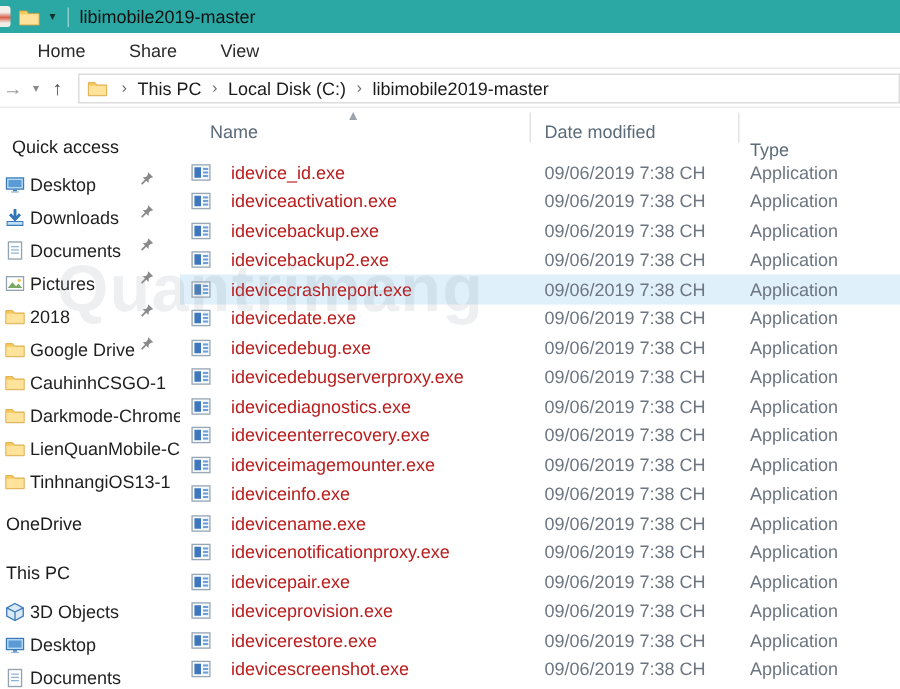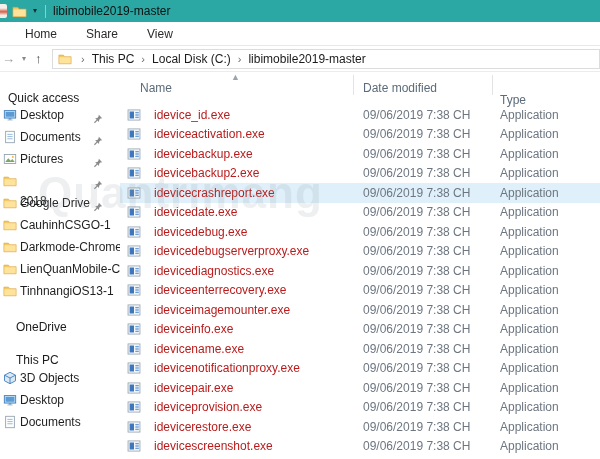--- a/index.html
+++ b/index.html
@@ -26,27 +26,27 @@
   .nav-up{color:#4a4a4a;margin-left:9px;font-size:13px;}
   .addrbox{position:absolute;left:52px;right:0;top:3px;height:18px;border:1px solid #dcdcdc;display:flex;align-items:center;background:#fff;}
   .addr-folder{width:14px;height:14px;margin-left:5px;}
   .crumb{color:#1b1b1b;padding:0 2px;white-space:nowrap;}
   .crumb-sep{color:#6d6d6d;font-size:11px;padding:0 5px;}
   
   .main{position:absolute;top:72px;left:0;right:0;bottom:0;background:#fff;}
   
   .sidebar{position:absolute;left:0;top:0;width:120px;bottom:0;overflow:hidden;padding-top:16px;box-sizing:border-box;}
   .sb-root{height:20px;line-height:20px;padding-left:8px;color:#1b1b1b;white-space:nowrap;}
-  .sb-item{height:22px;display:flex;align-items:flex-start;position:relative;cursor:default;}
+  .sb-item{height:22px;display:flex;align-items:flex-end;position:relative;cursor:default;}
   .sb-item .ic{width:14px;height:14px;margin-left:3px;flex:0 0 14px;}
   .sb-item .lbl{margin-left:3px;white-space:nowrap;overflow:hidden;flex:1;}
   .sb-item .pin{position:absolute;right:17px;top:6px;width:10px;height:10px;}
   .sb-gap1{margin-top:10px;}
   .sb-gap2{margin-top:11px;}
-  .sb-sec{height:22px;line-height:22px;padding-left:16px;white-space:nowrap;color:#1b1b1b;}
+  .sb-sec{height:22px;line-height:22px;padding-left:4px;white-space:nowrap;color:#1b1b1b;}
   
   .filepane{position:absolute;left:120px;top:0;right:0;bottom:0;overflow:hidden;}
   .lvheader{position:relative;height:26px;color:#5b6b79;}
   .lvheader .hname{position:absolute;left:20px;top:9px;}
   .lvheader .hdate{position:absolute;left:243px;top:9px;}
   .lvheader .htype{position:absolute;left:380px;top:21px;}
   .lvheader .vline1{position:absolute;left:233px;top:3px;height:20px;width:1px;background:#e3e3e3;}
   .lvheader .vline2{position:absolute;left:372px;top:3px;height:20px;width:1px;background:#e3e3e3;}
   .lvheader .sortcaret{position:absolute;left:111px;top:0px;color:#9aa4ad;font-size:9px;}
   .rows{margin-top:7px;}
@@ -123,20 +123,35 @@
             </svg>
           </span>
     <span class="lbl" style="max-width: 78px;">Desktop</span>
   <span class="pin">
             <svg viewBox="0 0 12 12">
               <path d="M7 1l4 4-2.1.5L7.4 7l-.2 2.6L5.4 7.8 2.2 11l-1-1 3.2-3.2L2.6 5l2.6-.3L6.6 3z" fill="#8a8a8a"></path>
             </svg>
           </span>
         </div>
 
+  <div class="sb-item">
+    <span class="ic">
+            <svg viewBox="0 0 16 16">
+              <path d="M8 1.5v6.5" stroke="#2f74b5" stroke-width="2.2" fill="none"></path>
+              <path d="M4.2 5.5L8 9.5l3.8-4" fill="none" stroke="#2f74b5" stroke-width="2.2"></path>
+              <path d="M2 11h12v3H2z" fill="#bfe0f5" stroke="#3a7ab8" stroke-width="0.8"></path>
+            </svg>
+          </span>
+    <span class="lbl" style="max-width: 78px;">Downloads</span>
+  <span class="pin">
+            <svg viewBox="0 0 12 12">
+              <path d="M7 1l4 4-2.1.5L7.4 7l-.2 2.6L5.4 7.8 2.2 11l-1-1 3.2-3.2L2.6 5l2.6-.3L6.6 3z" fill="#8a8a8a"></path>
+            </svg>
+          </span>
+        </div>
 
   <div class="sb-item">
     <span class="ic">
             <svg viewBox="0 0 16 16">
               <rect x="3" y="1.5" width="10" height="13" fill="#fdfdfd" stroke="#93a2b0"></rect>
               <path d="M5 5h6M5 7.5h6M5 10h6" stroke="#8fb4d8"></path>
             </svg>
           </span>
     <span class="lbl" style="max-width: 78px;">Documents</span>
   <span class="pin">

